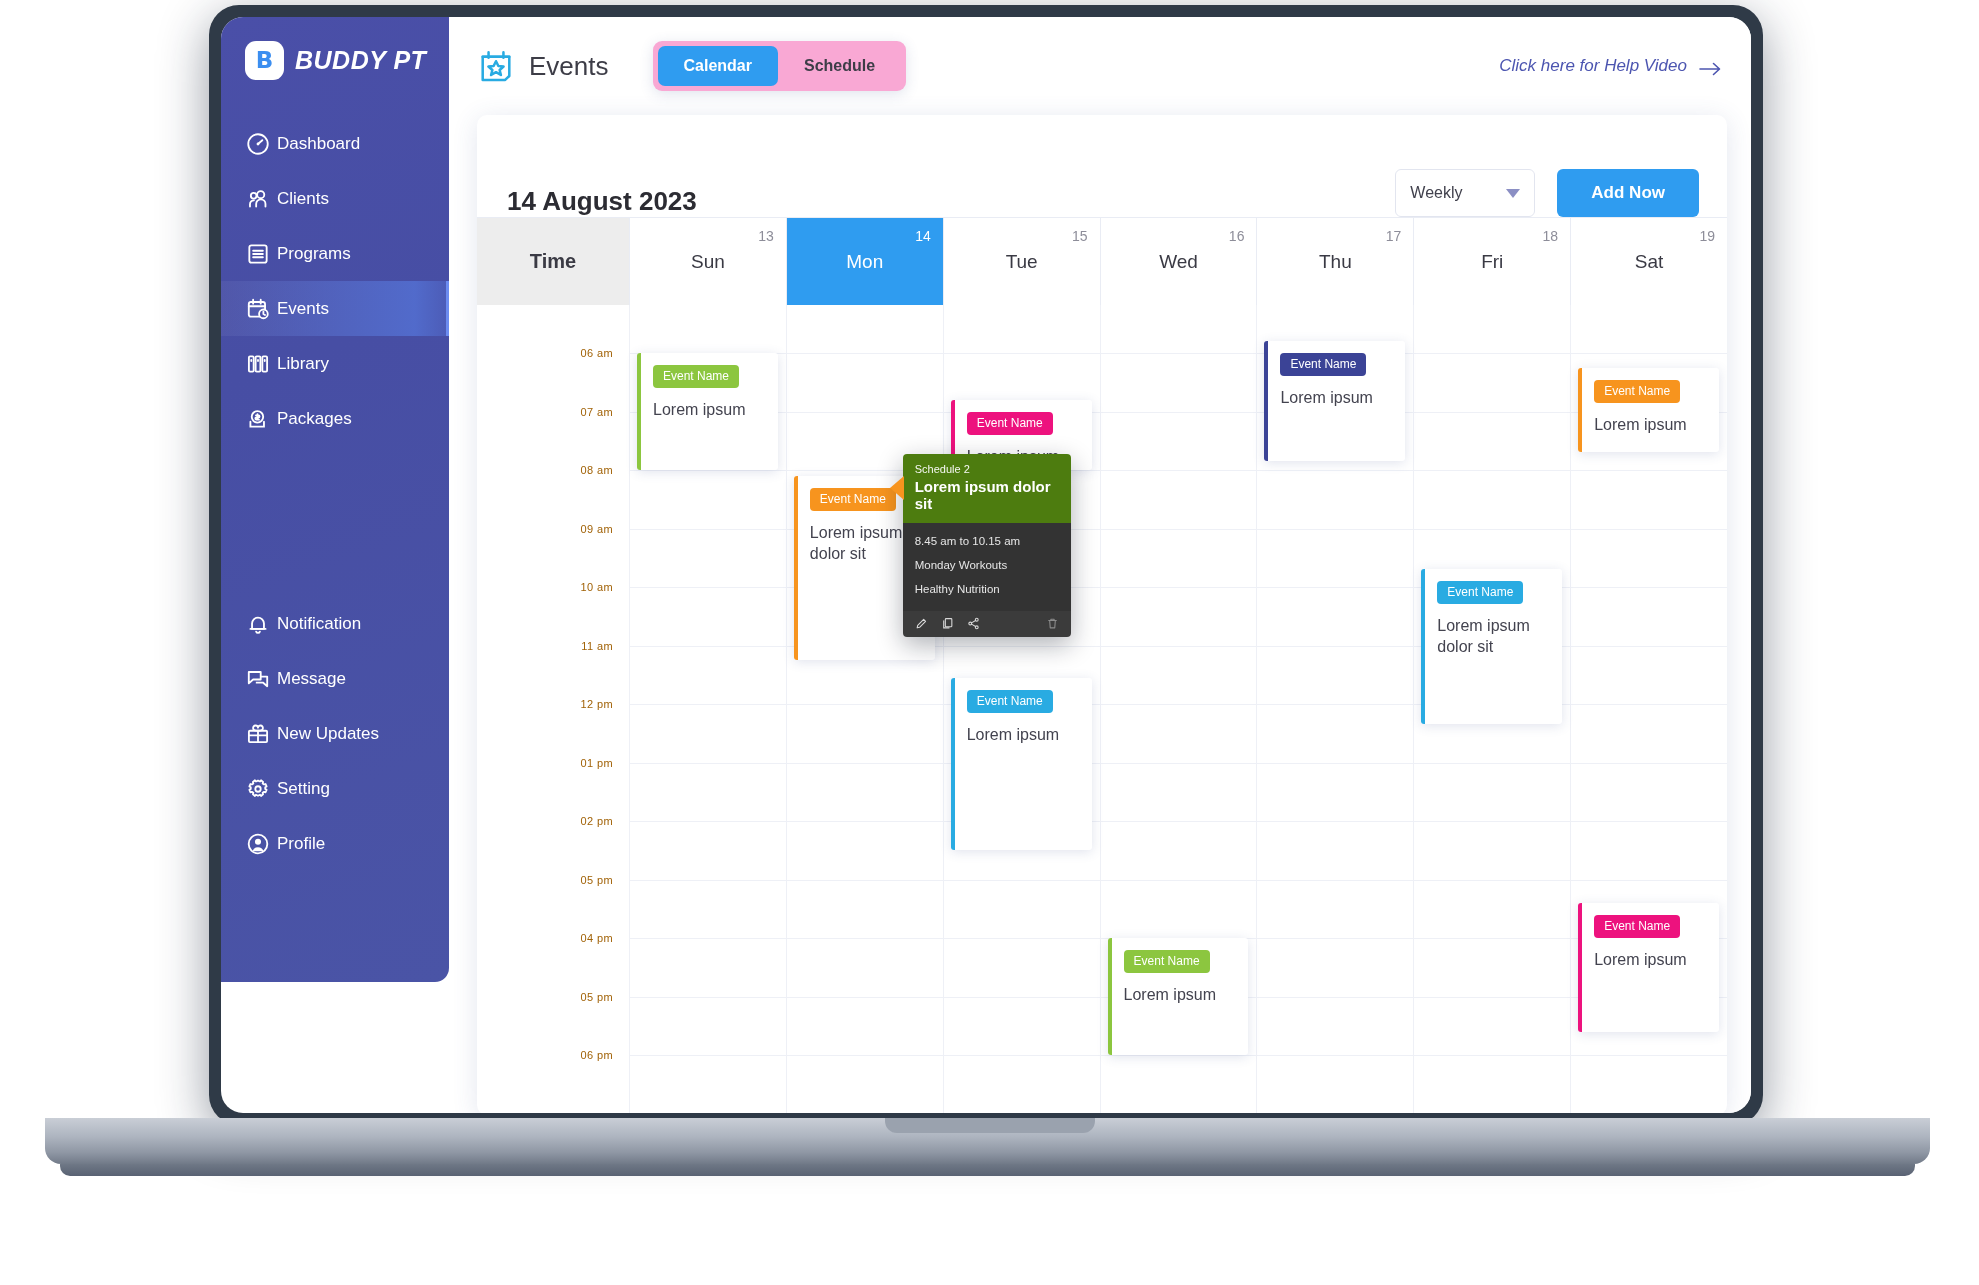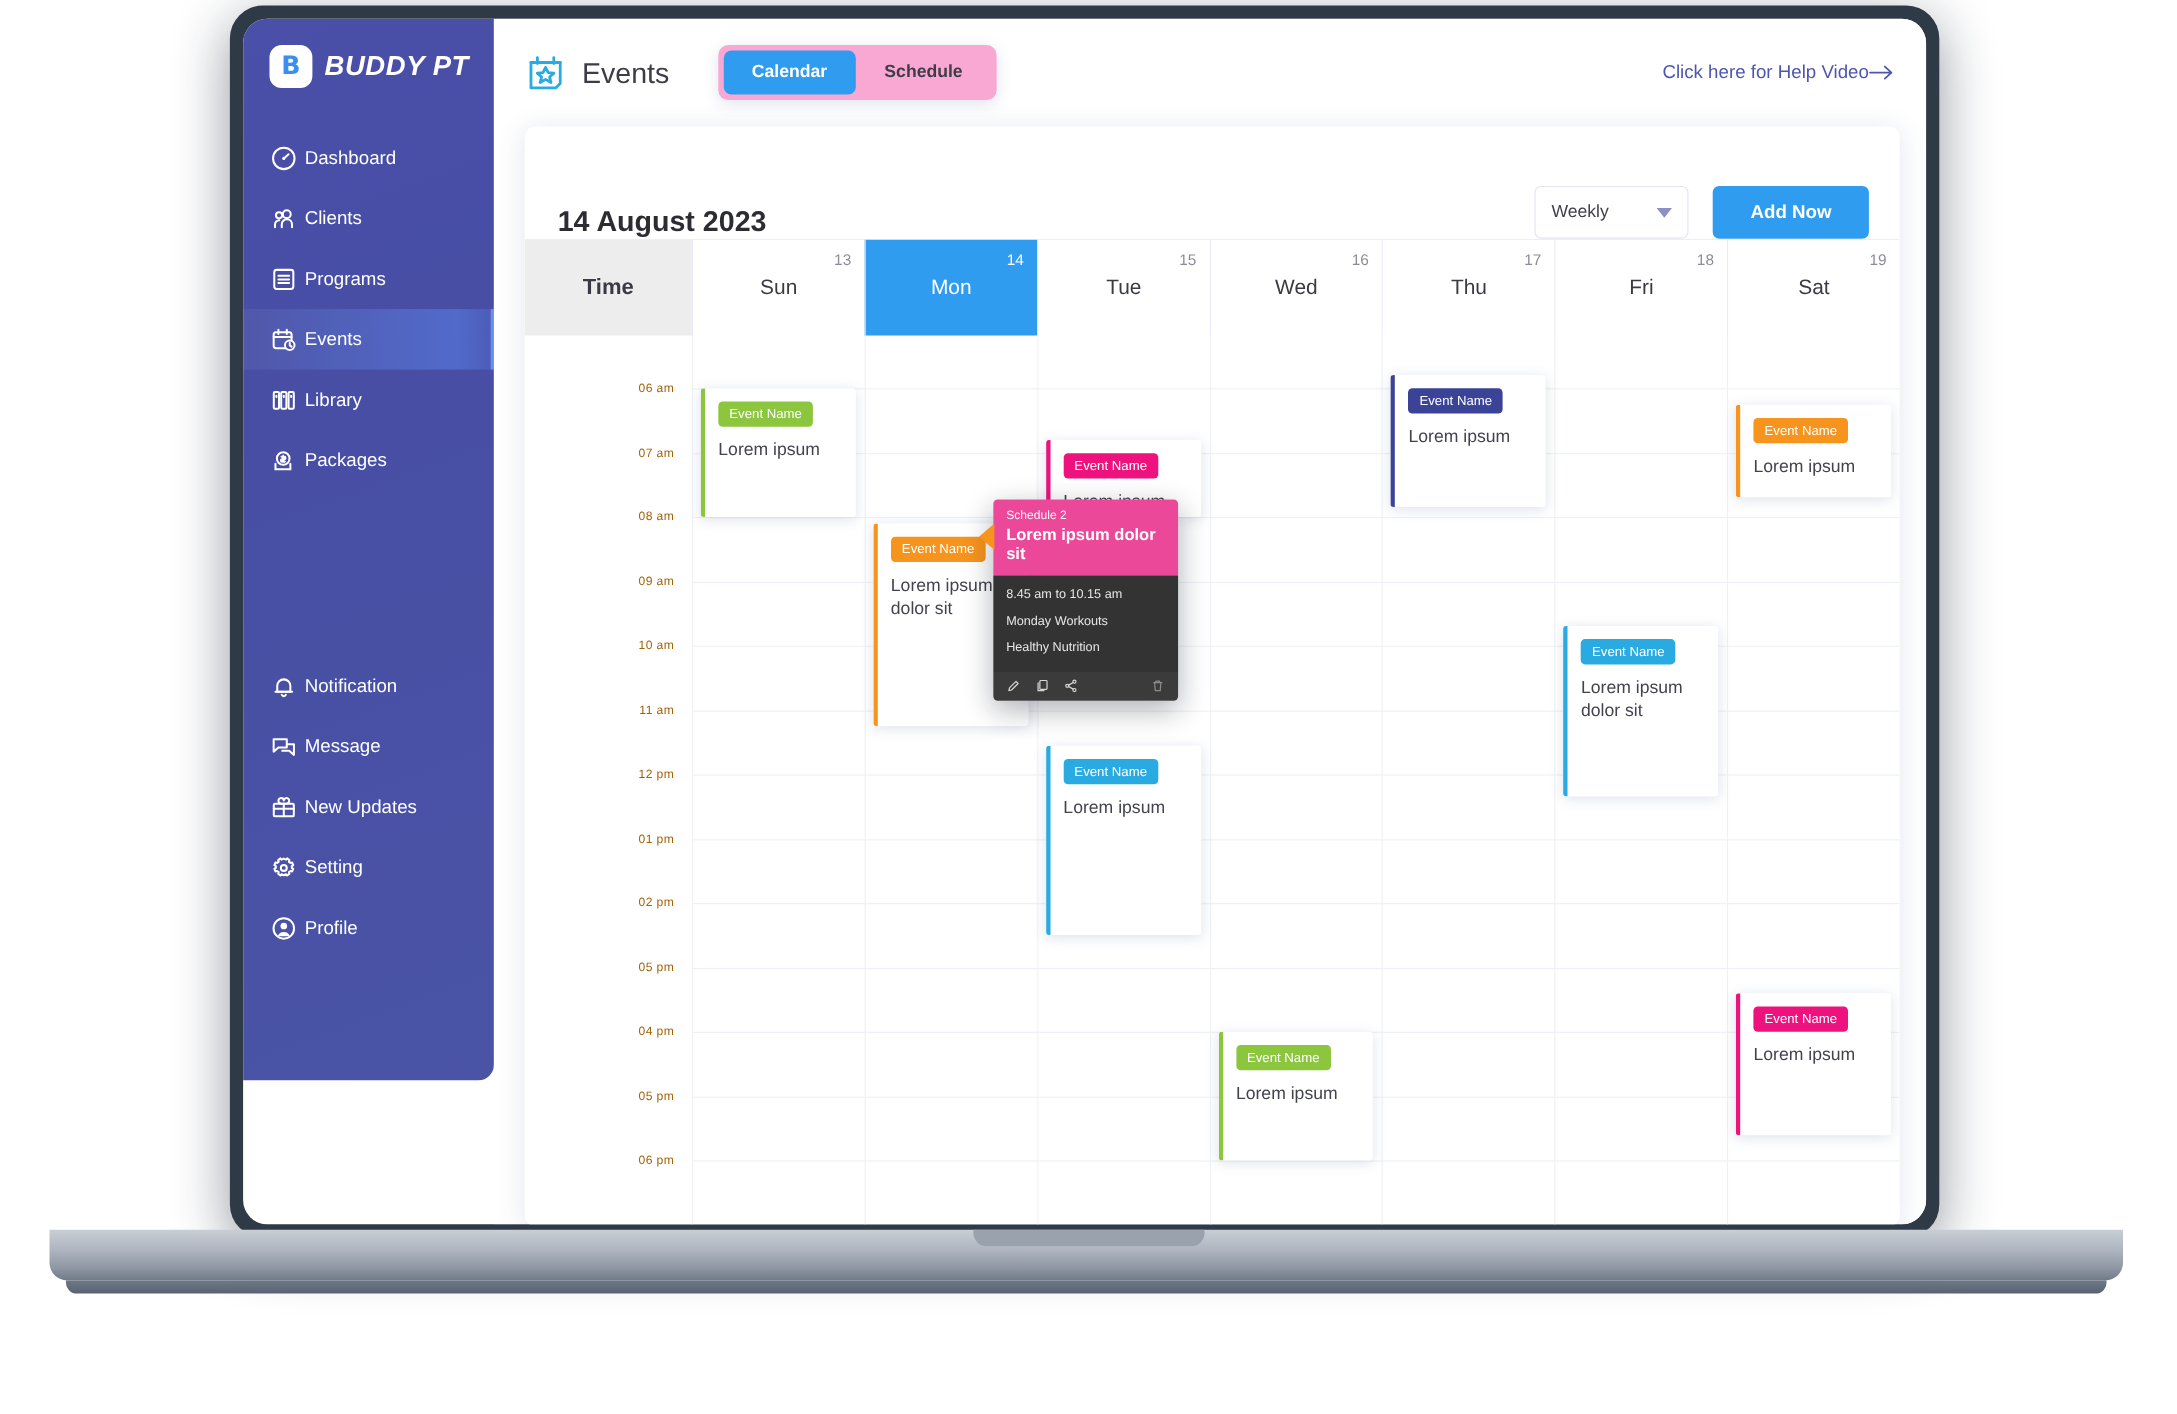--- a/index.html
+++ b/index.html
@@ -141,25 +141,26 @@
     padding: 11px 26px;
     font-size: 16px; font-weight: bold;
     border-radius: 7px;
     color: #3d3d47;
     cursor: pointer;
     white-space: nowrap;
   }
   .toggle-btn.active { background: #2f9cf0; color: #ffffff; }
   .help-link {
     margin-left: auto;
-    display: flex; align-items: center; 
+    display: flex; align-items: flex-end; gap: 12px;
     color: #4c55b0;
     font-size: 17px;
     cursor: pointer;
     white-space: nowrap;
+    font-style: italic;
   }
 
   
   .cal-card {
     position: absolute;
     left: 28px; top: 98px;
     width: 1250px; height: 1000px;
     background: #ffffff;
     border-radius: 10px;
     box-shadow: 0 4px 26px rgba(60,80,140,.14);
@@ -284,21 +285,21 @@
     z-index: 40;
   }
   .popup-arrow {
     position: absolute; left: -13px; top: 22px;
     width: 0; height: 0;
     border-top: 12px solid transparent;
     border-bottom: 12px solid transparent;
     border-right: 14px solid #F7941E;
   }
   .popup-head {
-    background: #ec4899;
+    background: #4d7c0f;
     border-radius: 4px 4px 0 0;
     padding: 9px 12px 11px;
     color: #ffffff;
   }
   .popup-kicker { font-size: 11px; opacity: .95; }
   .popup-name { font-size: 15px; font-weight: bold; margin-top: 3px; line-height: 1.15; }
   .popup-body {
     background: #333333;
     padding: 12px 12px 4px;
   }

